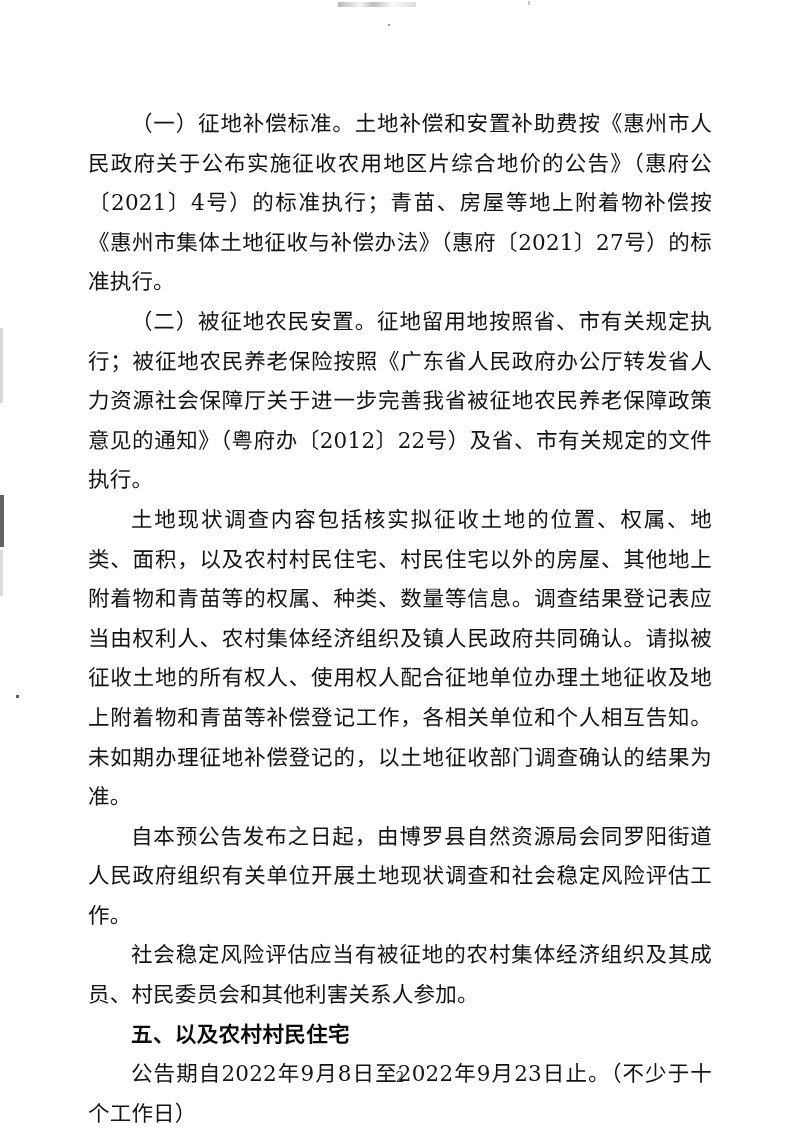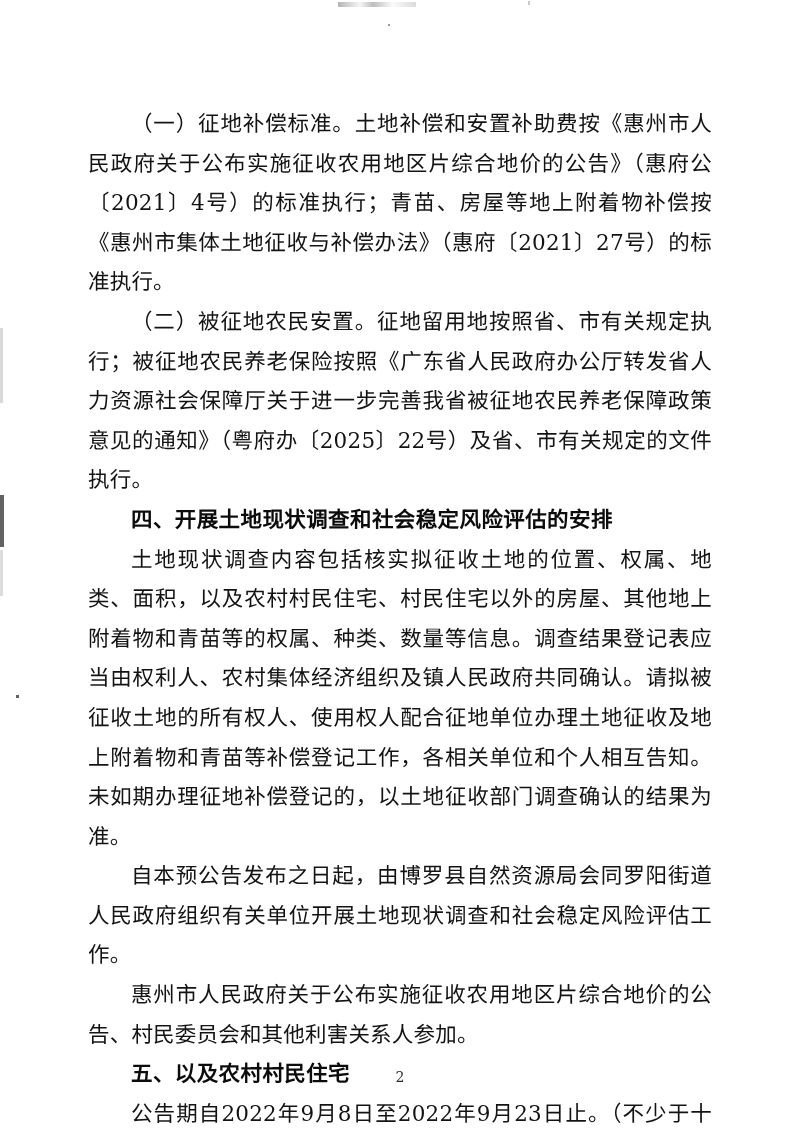--- a/index.html
+++ b/index.html
@@ -133,29 +133,28 @@
   <div class="scan-edge-left"></div>
   <div class="scan-edge-left-2"></div>
   <div class="scan-edge-left-3"></div>
   <div class="scan-speck" style="left:16px; top:695px;"></div>
   <div class="scan-speck" style="left:388px; top:24px; width:2px; height:2px; opacity:.5;"></div>
 
   <div class="content">
 
     <p class="para">（一）征地补偿标准。土地补偿和安置补助费按《惠州市人民政府关于公布实施征收农用地区片综合地价的公告》（惠府公〔2021〕4号）的标准执行；青苗、房屋等地上附着物补偿按《惠州市集体土地征收与补偿办法》（惠府〔2021〕27号）的标准执行。</p>
 
-    <p class="para">（二）被征地农民安置。征地留用地按照省、市有关规定执行；被征地农民养老保险按照《广东省人民政府办公厅转发省人力资源社会保障厅关于进一步完善我省被征地农民养老保障政策意见的通知》（粤府办〔2025〕22号）及省、市有关规定的文件执行。</p>
+    <p class="para">（二）被征地农民安置。征地留用地按照省、市有关规定执行；被征地农民养老保险按照《广东省人民政府办公厅转发省人力资源社会保障厅关于进一步完善我省被征地农民养老保障政策意见的通知》（粤府办〔2012〕22号）及省、市有关规定的文件执行。</p>
 
-    <h2 class="heading">四、开展土地现状调查和社会稳定风险评估的安排</h2>
 
     <p class="para">土地现状调查内容包括核实拟征收土地的位置、权属、地类、面积，以及农村村民住宅、村民住宅以外的房屋、其他地上附着物和青苗等的权属、种类、数量等信息。调查结果登记表应当由权利人、农村集体经济组织及镇人民政府共同确认。请拟被征收土地的所有权人、使用权人配合征地单位办理土地征收及地上附着物和青苗等补偿登记工作，各相关单位和个人相互告知。未如期办理征地补偿登记的，以土地征收部门调查确认的结果为准。</p>
 
     <p class="para">自本预公告发布之日起，由博罗县自然资源局会同罗阳街道人民政府组织有关单位开展土地现状调查和社会稳定风险评估工作。</p>
 
-    <p class="para">惠州市人民政府关于公布实施征收农用地区片综合地价的公告、村民委员会和其他利害关系人参加。</p>
+    <p class="para">社会稳定风险评估应当有被征地的农村集体经济组织及其成员、村民委员会和其他利害关系人参加。</p>
 
     <h2 class="heading">五、以及农村村民住宅</h2>
 
     <p class="para">公告期自2022年9月8日至2022年9月23日止。（不少于十个工作日）</p>
 
   </div>
 
   <div class="page-number">2</div>
 
 </div>

